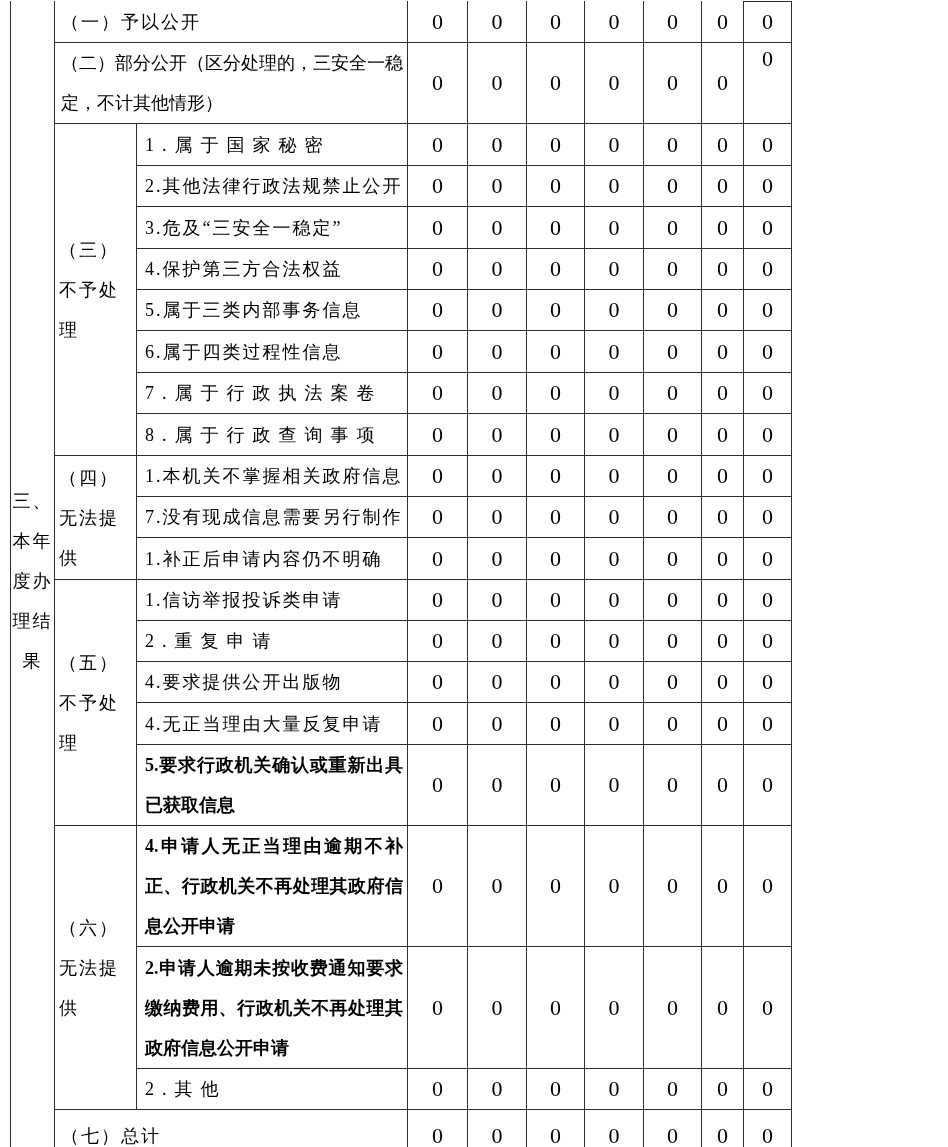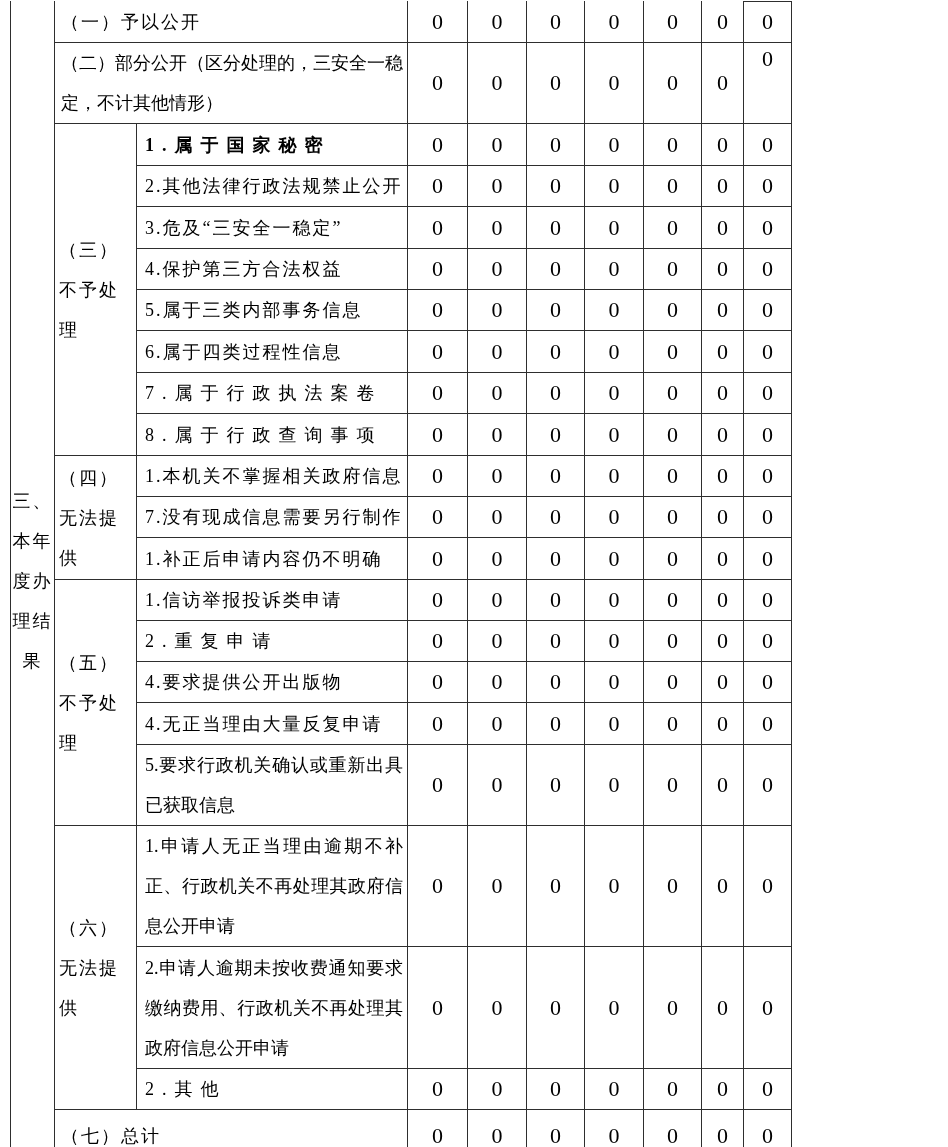--- a/index.html
+++ b/index.html
@@ -22,21 +22,21 @@
   }
   td.spine{
     border-left:1px solid #2e2e2e;
     text-align:center; letter-spacing:2px; padding:0;
   }
   td.cat{ padding-left:4px; letter-spacing:2px; }
   td.item{ padding-left:8px; padding-right:4px; letter-spacing:2px; }
   td.item.loose{ letter-spacing:8px; }
   td.label2{ padding-left:6px; padding-right:2px; letter-spacing:2px; }
   td.longtext{ letter-spacing:0; }
-  td.justify{ text-align:justify; }
+  td.justify{ text-align:justify;font-weight:bold; }
   td.val{
     text-align:center; font-size:22px; letter-spacing:0;
     font-family:"Liberation Serif","DejaVu Serif",serif;
   }
   td.vtop{ vertical-align:top; line-height:20px; padding-top:6px; }
 </style>
 </head>
 <body>
 
 <div class="screen">
@@ -70,21 +70,21 @@
           <td class="val" style="height: 81px;">0</td>
           <td class="val" style="height: 81px;">0</td>
           <td class="val" style="height: 81px;">0</td>
           <td class="val" style="height: 81px;">0</td>
           <td class="val" style="height: 81px;">0</td>
           <td class="val" style="height: 81px;">0</td>
           <td class="val vtop" style="height: 81px;">0</td>
         </tr>
         <tr>
           <td class="cat" rowspan="8">（三）不予处理</td>
-          <td class="item loose" style="height: 42px; font-weight: bold;">1.属于国家秘密</td>
+          <td class="item loose" style="height: 42px;">1.属于国家秘密</td>
           <td class="val" style="height: 42px;">0</td>
           <td class="val" style="height: 42px;">0</td>
           <td class="val" style="height: 42px;">0</td>
           <td class="val" style="height: 42px;">0</td>
           <td class="val" style="height: 42px;">0</td>
           <td class="val" style="height: 42px;">0</td>
           <td class="val" style="height: 42px;">0</td>
         </tr>
         <tr>
           <td class="item" style="height: 41px;">2.其他法律行政法规禁止公开</td>
@@ -233,21 +233,21 @@
           <td class="val" style="height: 79px;">0</td>
           <td class="val" style="height: 79px;">0</td>
           <td class="val" style="height: 79px;">0</td>
           <td class="val" style="height: 79px;">0</td>
           <td class="val" style="height: 79px;">0</td>
           <td class="val" style="height: 79px;">0</td>
           <td class="val" style="height: 79px;">0</td>
         </tr>
         <tr>
           <td class="cat" rowspan="3">（六）无法提供</td>
-          <td class="item longtext justify" style="height: 120px;">1.申请人无正当理由逾期不补正、行政机关不再处理其政府信息公开申请</td>
+          <td class="item longtext justify" style="height: 120px;">4.申请人无正当理由逾期不补正、行政机关不再处理其政府信息公开申请</td>
           <td class="val" style="height: 120px;">0</td>
           <td class="val" style="height: 120px;">0</td>
           <td class="val" style="height: 120px;">0</td>
           <td class="val" style="height: 120px;">0</td>
           <td class="val" style="height: 120px;">0</td>
           <td class="val" style="height: 120px;">0</td>
           <td class="val" style="height: 120px;">0</td>
         </tr>
         <tr>
           <td class="item longtext justify" style="height: 122px;">2.申请人逾期未按收费通知要求缴纳费用、行政机关不再处理其政府信息公开申请</td>

